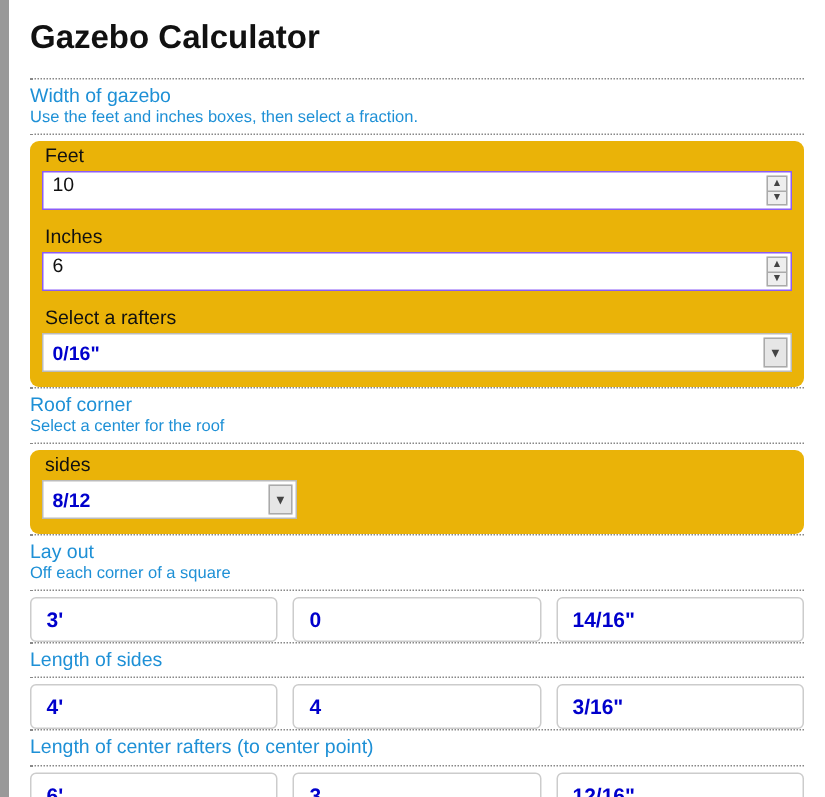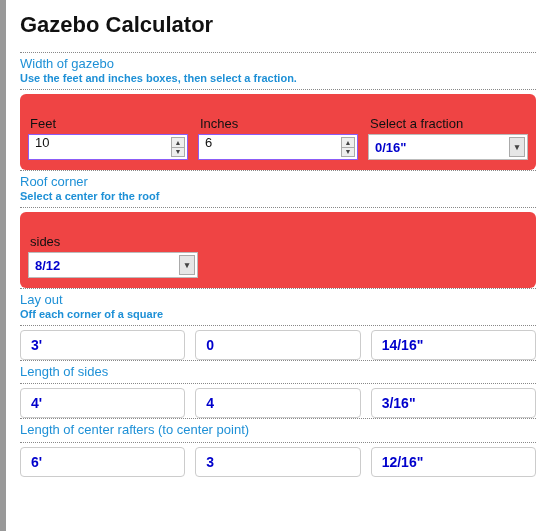--- a/index.html
+++ b/index.html
@@ -32,28 +32,28 @@
   }
   .sec-title {
     color: #1e90d6;
     font-size: 13px;
     line-height: 1.25;
   }
   .sec-sub {
     color: #1e90d6;
     font-size: 11px;
     line-height: 1.25;
-    font-weight: bold;
   }
   .group {
-    background: #ef4444;
+    background: #eab308;
     border-radius: 6px;
-    padding: 22px 8px 10px 8px;
+    padding: 2px 8px 10px 8px;
     display: flex;
     gap: 10px;
+    flex-direction: column;
   }
   .field {
     flex: 1;
     display: flex;
     flex-direction: column;
   }
   .field-label {
     font-size: 13px;
     color: #111;
     margin: 0 0 3px 2px;
@@ -163,21 +163,21 @@
         <div class="field-label">Inches</div>
         <div class="numwrap">
           <span class="val">6</span>
           <div class="spinner">
             <div class="sp">▲</div>
             <div class="sp">▼</div>
           </div>
         </div>
       </div>
       <div class="field">
-        <div class="field-label">Select a fraction</div>
+        <div class="field-label">Select a rafters</div>
         <div class="selectbox">
           <span>0/16"</span>
           <div class="caret">▾</div>
         </div>
       </div>
     </div>
   </div>
 
   <div class="section">
     <div class="sec-head">

